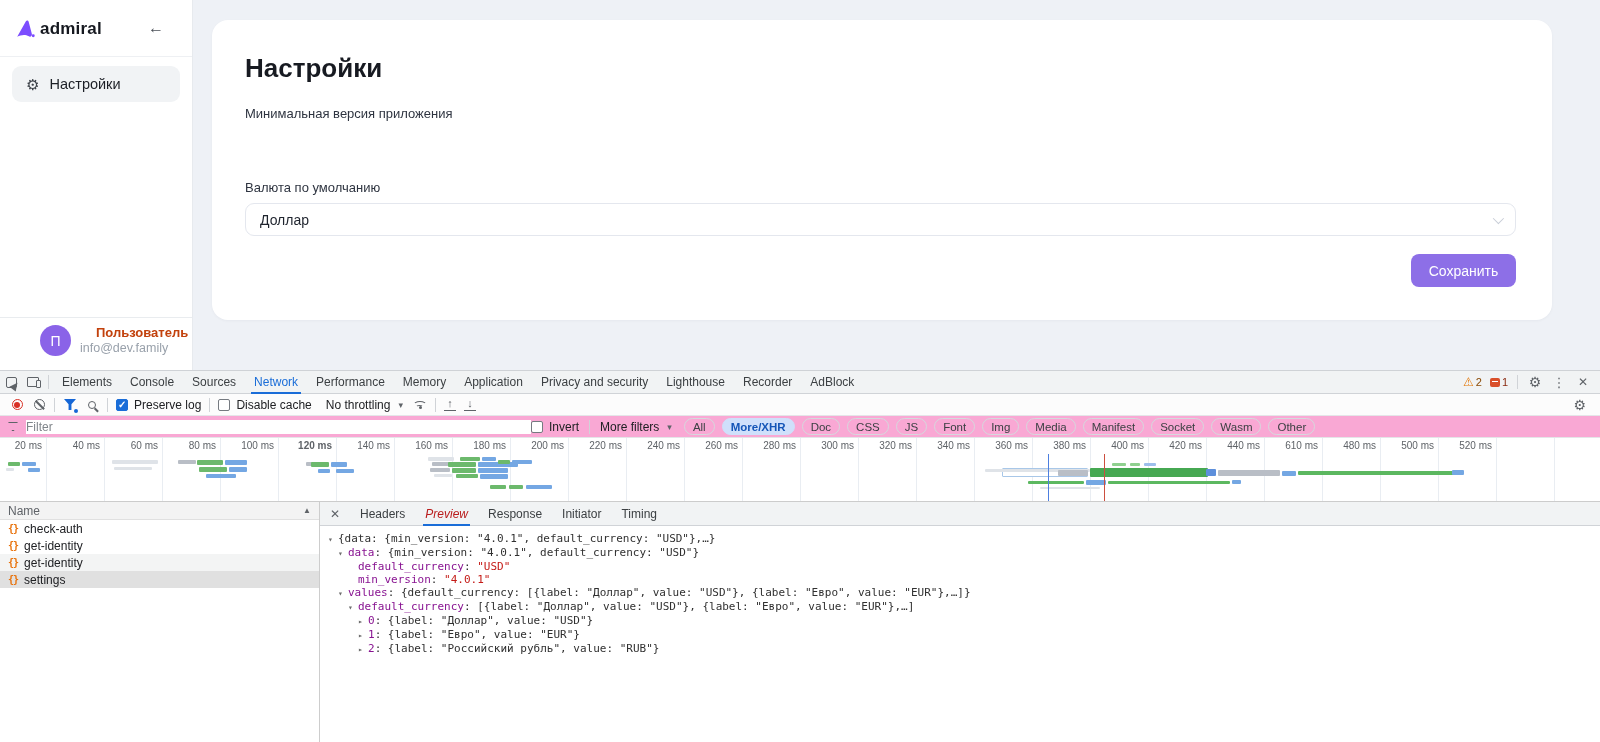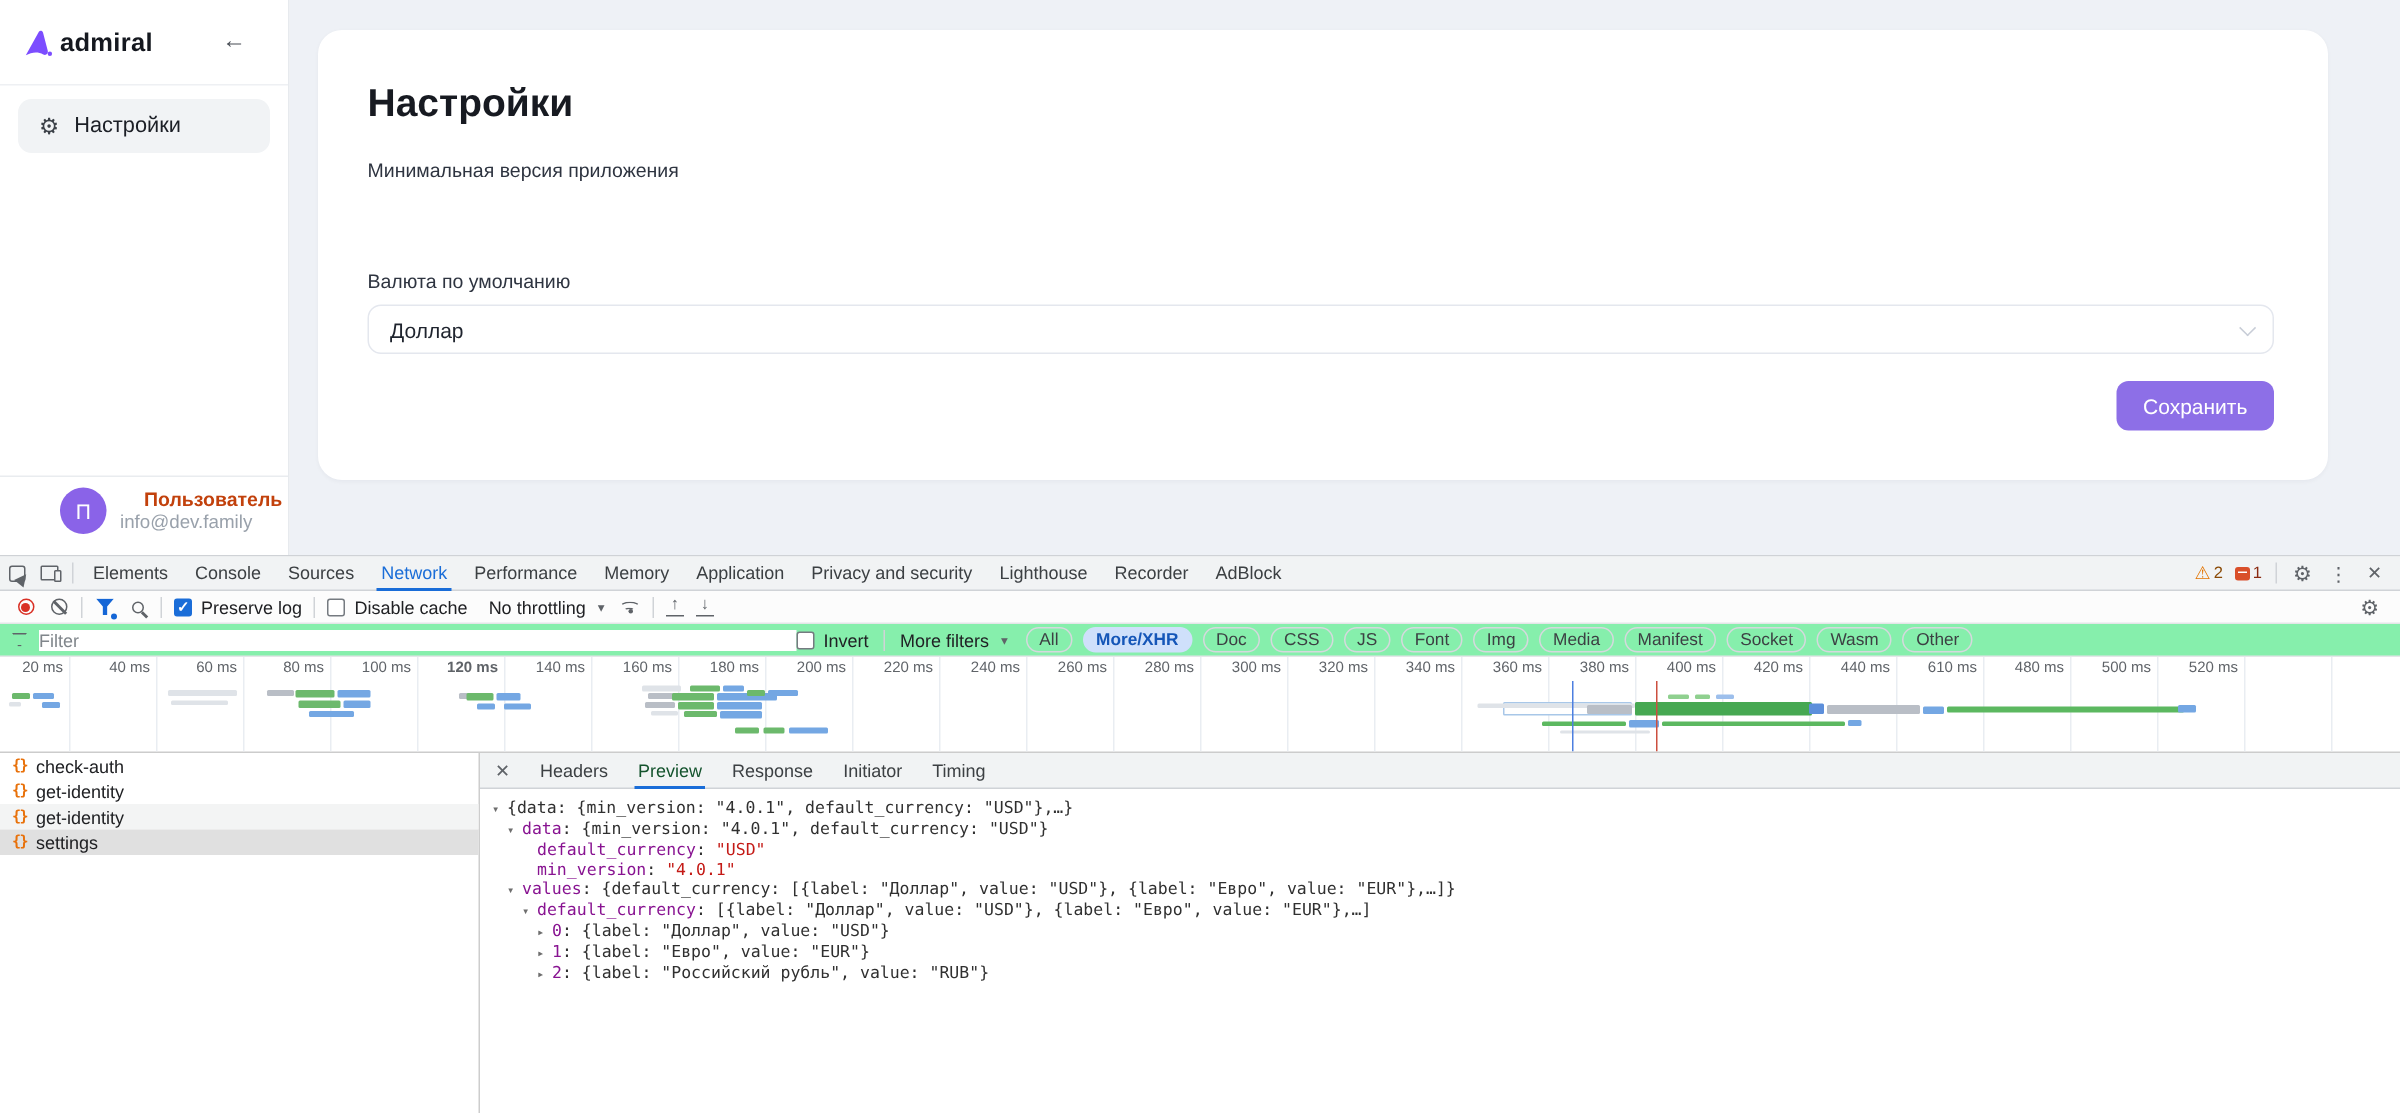--- a/index.html
+++ b/index.html
@@ -68,21 +68,21 @@
   .tb-label { margin-left:6px; color:#202124; white-space:nowrap; }
   .dd-caret { font-size:9px; color:#5f6368; margin-left:8px; }
   .wifi { width:14px; height:9px; position:relative; margin-left:10px; }
   .wifi i { position:absolute; border:1.6px solid #5f6368; border-bottom:none; border-left-color:transparent; border-right-color:transparent; border-radius:50% 50% 0 0; }
   .wifi .w1 { left:0; bottom:0; width:14px; height:8px; }
   .wifi .w2 { left:3.5px; bottom:0; width:7px; height:4px; }
   .wifi .w3 { left:6px; bottom:0; width:3px; height:3px; background:#5f6368; border:none; border-radius:50%; }
   .updn { width:12px; height:13px; border-bottom:1.6px solid #5f6368; text-align:center; font-size:11px; line-height:11px; color:#5f6368; }
   .tb-gear-right { margin-left:auto; font-size:14px; color:#5f6368; padding-right:8px; }
 
-  .dt-filterbar { position:absolute; top:45px; left:0; right:0; height:22px; background:#86efac; border-bottom:1px solid #e4e6e8; display:flex; align-items:center; padding:0 8px; }
+  .dt-filterbar { position:absolute; top:45px; left:0; right:0; height:22px; background:#f9a8d4; border-bottom:1px solid #e4e6e8; display:flex; align-items:center; padding:0 8px; }
   .funnel-sm { width:10px; height:9px; border:1.3px solid #5f6368; clip-path:polygon(0 0,100% 0,62% 48%,62% 100%,38% 100%,38% 48%); }
   .filter-input { border:none; outline:none; width:505px; margin-left:8px; font-family:"Liberation Sans",sans-serif; font-size:12px; color:#202124; }
   .filter-input::placeholder { color:#80868b; }
   .chip { border:1px solid #d5d9dd; border-radius:10px; padding:1.5px 8px; font-size:11.5px; color:#3c4043; white-space:nowrap; cursor:pointer; }
   .chip.active { background:#cfe0fb; border-color:#cfe0fb; color:#1556b8; font-weight:700; }
   #dt-chips { display:flex; gap:7px; margin-left:12px; }
 
   .dt-overview { position:absolute; top:67px; left:0; right:0; height:64px; background:#fff; border-bottom:1px solid #ccc; overflow:hidden; }
   .grid-v { position:absolute; top:0; bottom:0; width:1px; background:#e9edf2; }
   .ruler-lab { position:absolute; top:2px; width:56px; text-align:right; font-size:10px; color:#5f6368; }
@@ -96,21 +96,21 @@
   .req-header .sort { margin-left:auto; font-size:8px; color:#5f6368; }
   .req-row { height:17px; display:flex; align-items:center; padding:0 8px; gap:6px; font-size:12px; color:#202124; cursor:pointer; white-space:nowrap; }
   .req-row:nth-child(3) { background:#f3f4f4; }
   .req-row.selected { background:#e0e0e0; }
   .fetch-ic { color:#e8710a; font-size:10px; font-weight:700; font-family:"DejaVu Sans Mono",monospace; letter-spacing:-1px; }
 
   .dt-panel { position:absolute; top:0; left:320px; right:0; bottom:0; background:#fff; }
   .panel-tabs { height:24px; background:#f1f3f4; border-bottom:1px solid #d0d3d7; display:flex; align-items:center; }
   .panel-close { width:30px; text-align:center; font-size:12px; color:#5f6368; cursor:pointer; }
   .p-tab { padding:0 10px; height:24px; display:flex; align-items:center; color:#3c4043; cursor:pointer; position:relative; }
-  .p-tab.active { color:#14532d; }
+  .p-tab.active { color:#b91c1c;font-style:italic; }
   .p-tab.active::after { content:""; position:absolute; left:8px; right:8px; bottom:0; height:2px; background:#1a6dd8; }
   .json-tree { padding-top:6px; font-family:"DejaVu Sans Mono",monospace; font-size:11px; line-height:13px; color:#303030; }
   .jline { white-space:pre; cursor:default; }
   .jarrow { display:inline-block; width:10px; color:#6e6e6e; font-size:8px; cursor:pointer; }
   .seg-key { color:#881391; }
   .seg-str { color:#c41a16; }
   .seg-plain { color:#303030; }
 </style>
 </head>
 <body>
@@ -357,20 +357,24 @@
         <div class="ov-bar" style="left: 1086px; top: 42px; width: 20px; height: 5px; background: rgb(116, 167, 227);"></div>
         <div class="ov-bar" style="left: 1108px; top: 43px; width: 122px; height: 3px; background: rgb(92, 184, 96);"></div>
         <div class="ov-bar" style="left: 1232px; top: 42px; width: 9px; height: 4px; background: rgb(116, 167, 227);"></div>
         <div class="ov-bar" style="left: 1040px; top: 49px; width: 60px; height: 2px; background: rgb(223, 227, 232);"></div>
         <div class="ev-line" style="left: 1048px; background: rgb(77, 127, 224);"></div>
         <div class="ev-line" style="left: 1104px; background: rgb(204, 79, 63);"></div>
       </div>
 
     <div class="dt-bottom">
       <div class="dt-requests">
+        <div class="req-header">
+          <span>Name</span>
+          <span class="sort">▲</span>
+        </div>
         <div id="req-rows">
             <div class="req-row">
               <span class="fetch-ic">{}</span>
               <span>check-auth</span>
             </div>
             <div class="req-row">
               <span class="fetch-ic">{}</span>
               <span>get-identity</span>
             </div>
             <div class="req-row">

